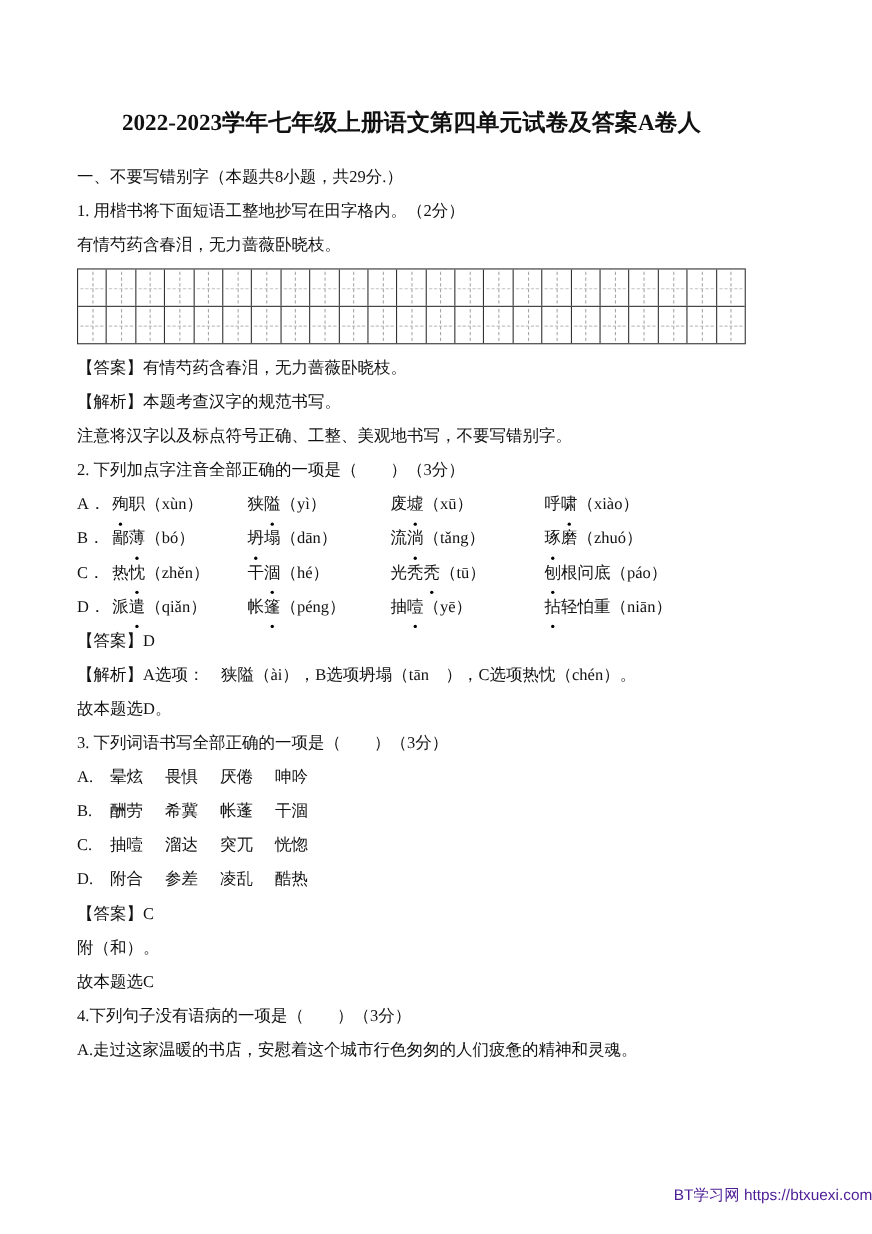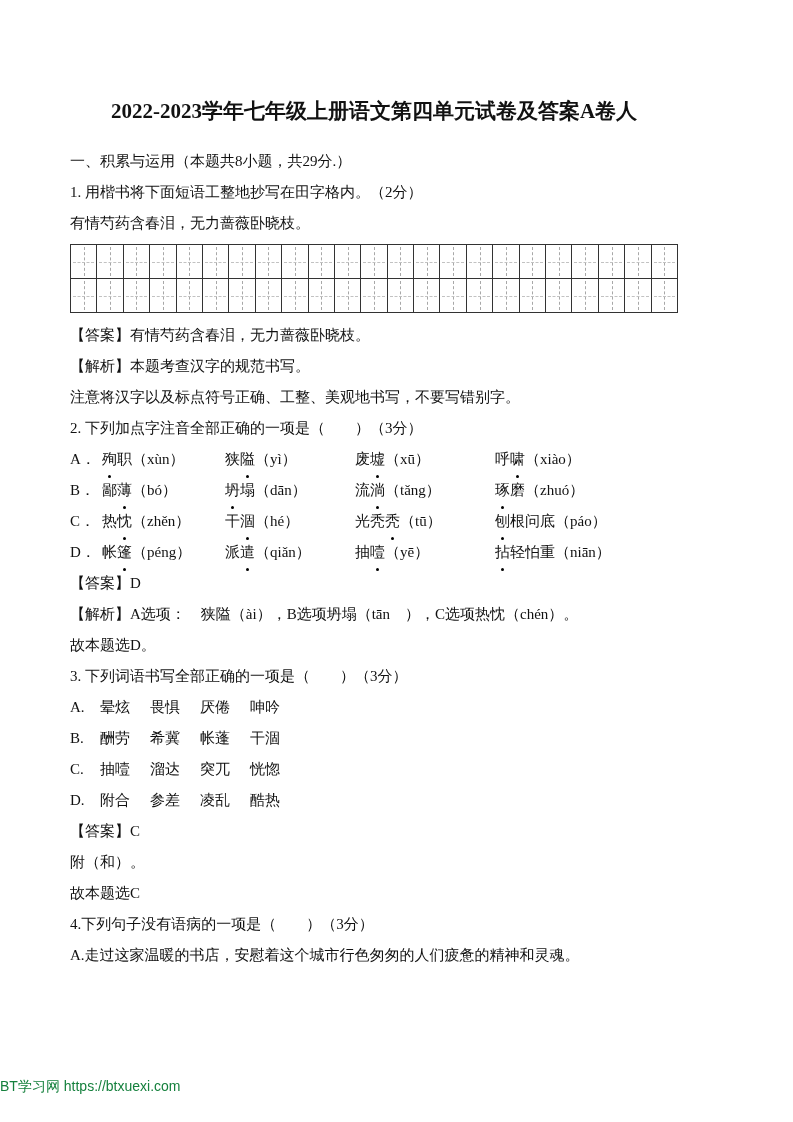--- a/index.html
+++ b/index.html
@@ -94,36 +94,36 @@
     line-height: 31px;
     white-space: nowrap;
   }
   .q3-label { flex: 0 0 30px; }
   .q3-word { flex: 0 0 50px; }
   
   .footer {
     position: absolute;
     left: 0; right: 0;
     bottom: 26px;
-    text-align: left;
-    color: #15803d;
+    text-align: right;
+    color: #4c1d95;
     font-size: 14px;
     font-family: "Liberation Sans", "DejaVu Sans", sans-serif;
   }
 </style>
 </head>
 <body>
 
 <div class="page">
 
   <h1 class="title">
     <span class="tline">2022-2023学年七年级上册语文第四单元试卷及答案A卷人</span>
   </h1>
 
-  <p class="line">一、积累与运用（本题共8小题，共29分.）</p>
+  <p class="line">一、不要写错别字（本题共8小题，共29分.）</p>
 
   <p class="line">1. 用楷书将下面短语工整地抄写在田字格内。（2分）</p>
   <p class="line">有情芍药含春泪，无力蔷薇卧晓枝。</p>
 
   <div class="tian-grid">
       <div class="tian-row">
         <span class="tian-cell"></span>
         <span class="tian-cell"></span>
         <span class="tian-cell"></span>
         <span class="tian-cell"></span>
@@ -196,22 +196,22 @@
       </div>
       <div class="q2-row">
         <span class="q2-label">C．</span>
         <span class="q2-cell"><span>热</span><span class="dotted">忱</span><span>（</span><span>z</span><span>h</span><span>ě</span><span>n</span><span>）</span></span>
         <span class="q2-cell"><span>干</span><span class="dotted">涸</span><span>（</span><span>h</span><span>é</span><span>）</span></span>
         <span class="q2-cell"><span>光</span><span>秃</span><span class="dotted">秃</span><span>（</span><span> </span><span>t</span><span>ū</span><span>）</span></span>
         <span class="q2-cell"><span class="dotted">刨</span><span>根</span><span>问</span><span>底</span><span>（</span><span>p</span><span>á</span><span>o</span><span>）</span></span>
       </div>
       <div class="q2-row">
         <span class="q2-label">D．</span>
+        <span class="q2-cell"><span>派</span><span class="dotted">遣</span><span>（</span><span> </span><span>q</span><span>i</span><span>ǎ</span><span>n</span><span>）</span></span>
         <span class="q2-cell"><span>帐</span><span class="dotted">篷</span><span>（</span><span>p</span><span>é</span><span>n</span><span>g</span><span>）</span></span>
-        <span class="q2-cell"><span>派</span><span class="dotted">遣</span><span>（</span><span> </span><span>q</span><span>i</span><span>ǎ</span><span>n</span><span>）</span></span>
         <span class="q2-cell"><span>抽</span><span class="dotted">噎</span><span>（</span><span> </span><span>y</span><span>ē</span><span>）</span></span>
         <span class="q2-cell"><span class="dotted">拈</span><span>轻</span><span>怕</span><span>重</span><span>（</span><span>n</span><span>i</span><span>ā</span><span>n</span><span>）</span></span>
       </div>
     </div>
   <p class="line">【答案】D</p>
   <p class="line">【解析】A选项：　狭隘（ài），B选项坍塌（tān　），C选项热忱（chén）。</p>
   <p class="line">故本题选D。</p>
 
   <p class="line">3. 下列词语书写全部正确的一项是（　　）（3分）</p>
   <div>

